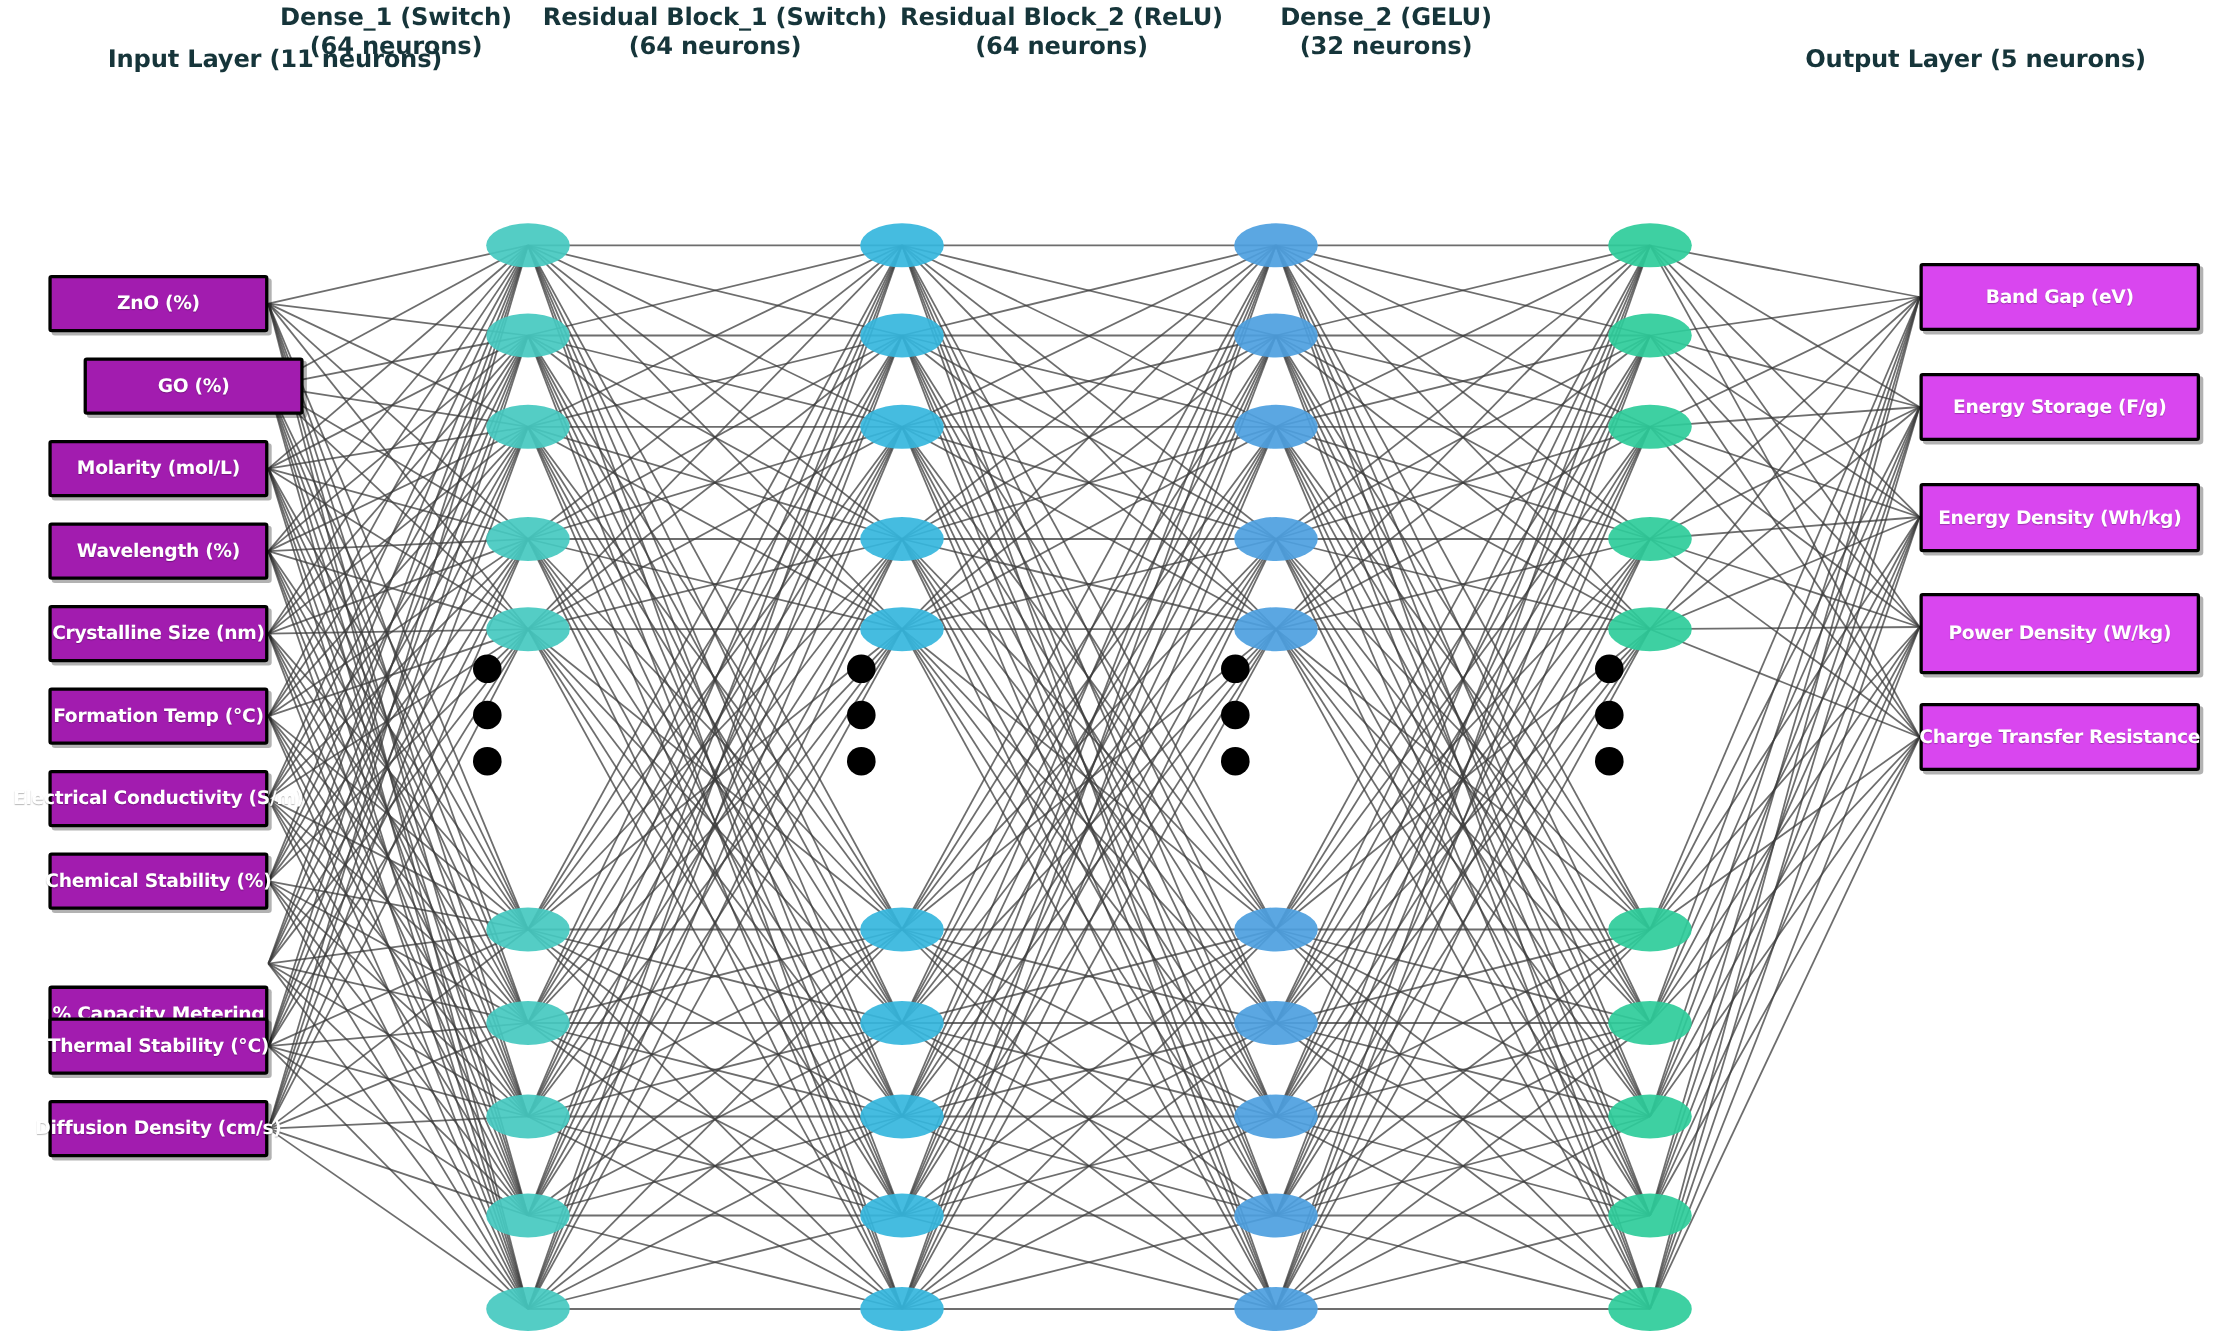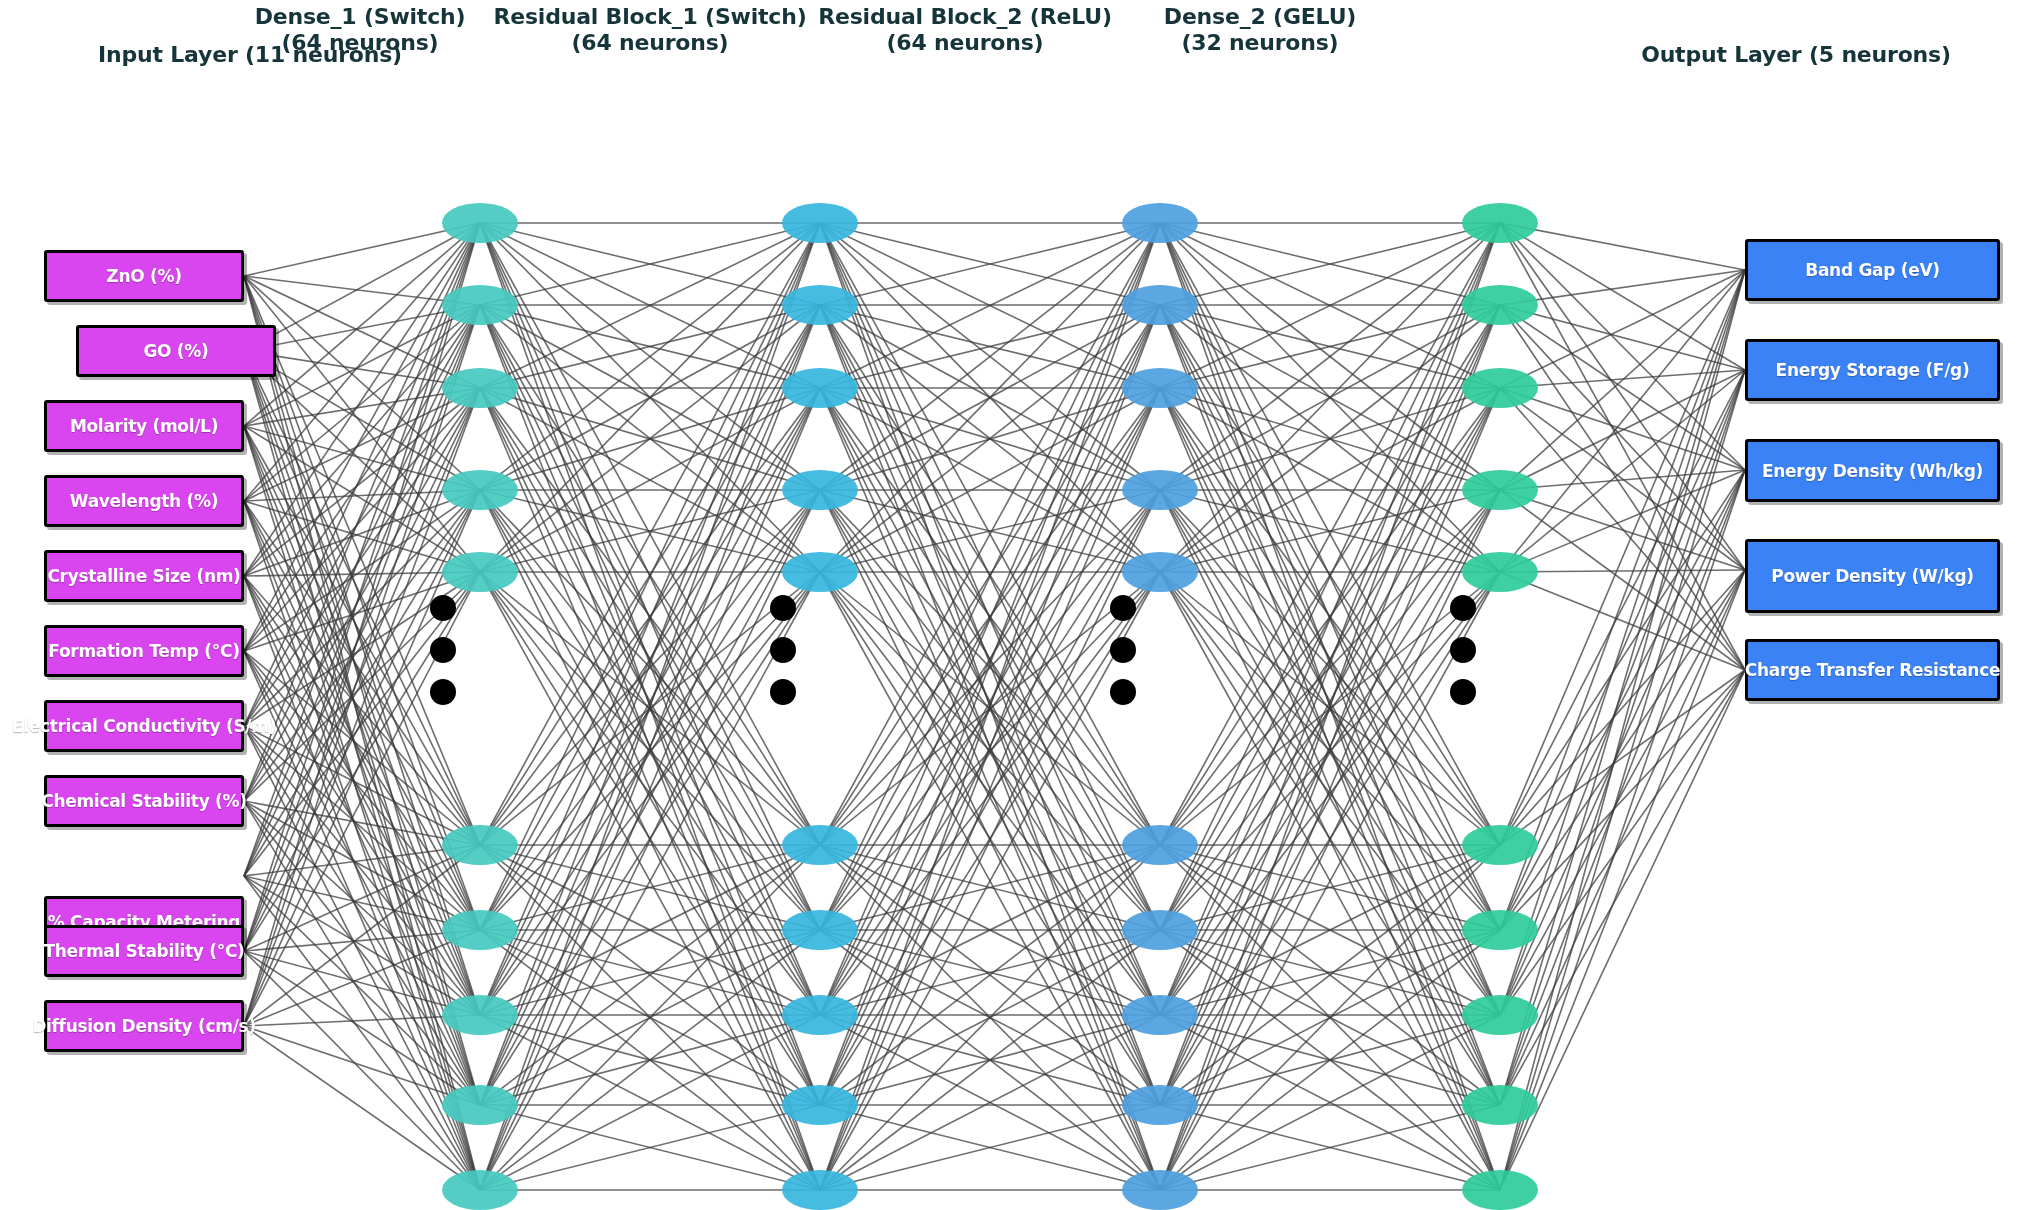--- a/index.html
+++ b/index.html
@@ -35,22 +35,22 @@
     display: flex;
     align-items: center;
     justify-content: center;
     color: #ffffff;
     font-weight: bold;
     font-size: 17px;
     letter-spacing: -0.3px;
     white-space: nowrap;
     box-shadow: 3px 3px 0 rgba(0,0,0,0.30);
   }
-  .node-box.input  { background: #d946ef; }
-  .node-box.output { background: #3b82f6; }
+  .node-box.input  { background: #a21caf; }
+  .node-box.output { background: #d946ef; }
   .node-box .boxlabel {
     pointer-events: none;
     text-shadow: 0 1px 1px rgba(0,0,0,0.28);
   }
   
   #net-svg {
     position: absolute;
     left: 0;
     top: 0;
     width: 2032px;

